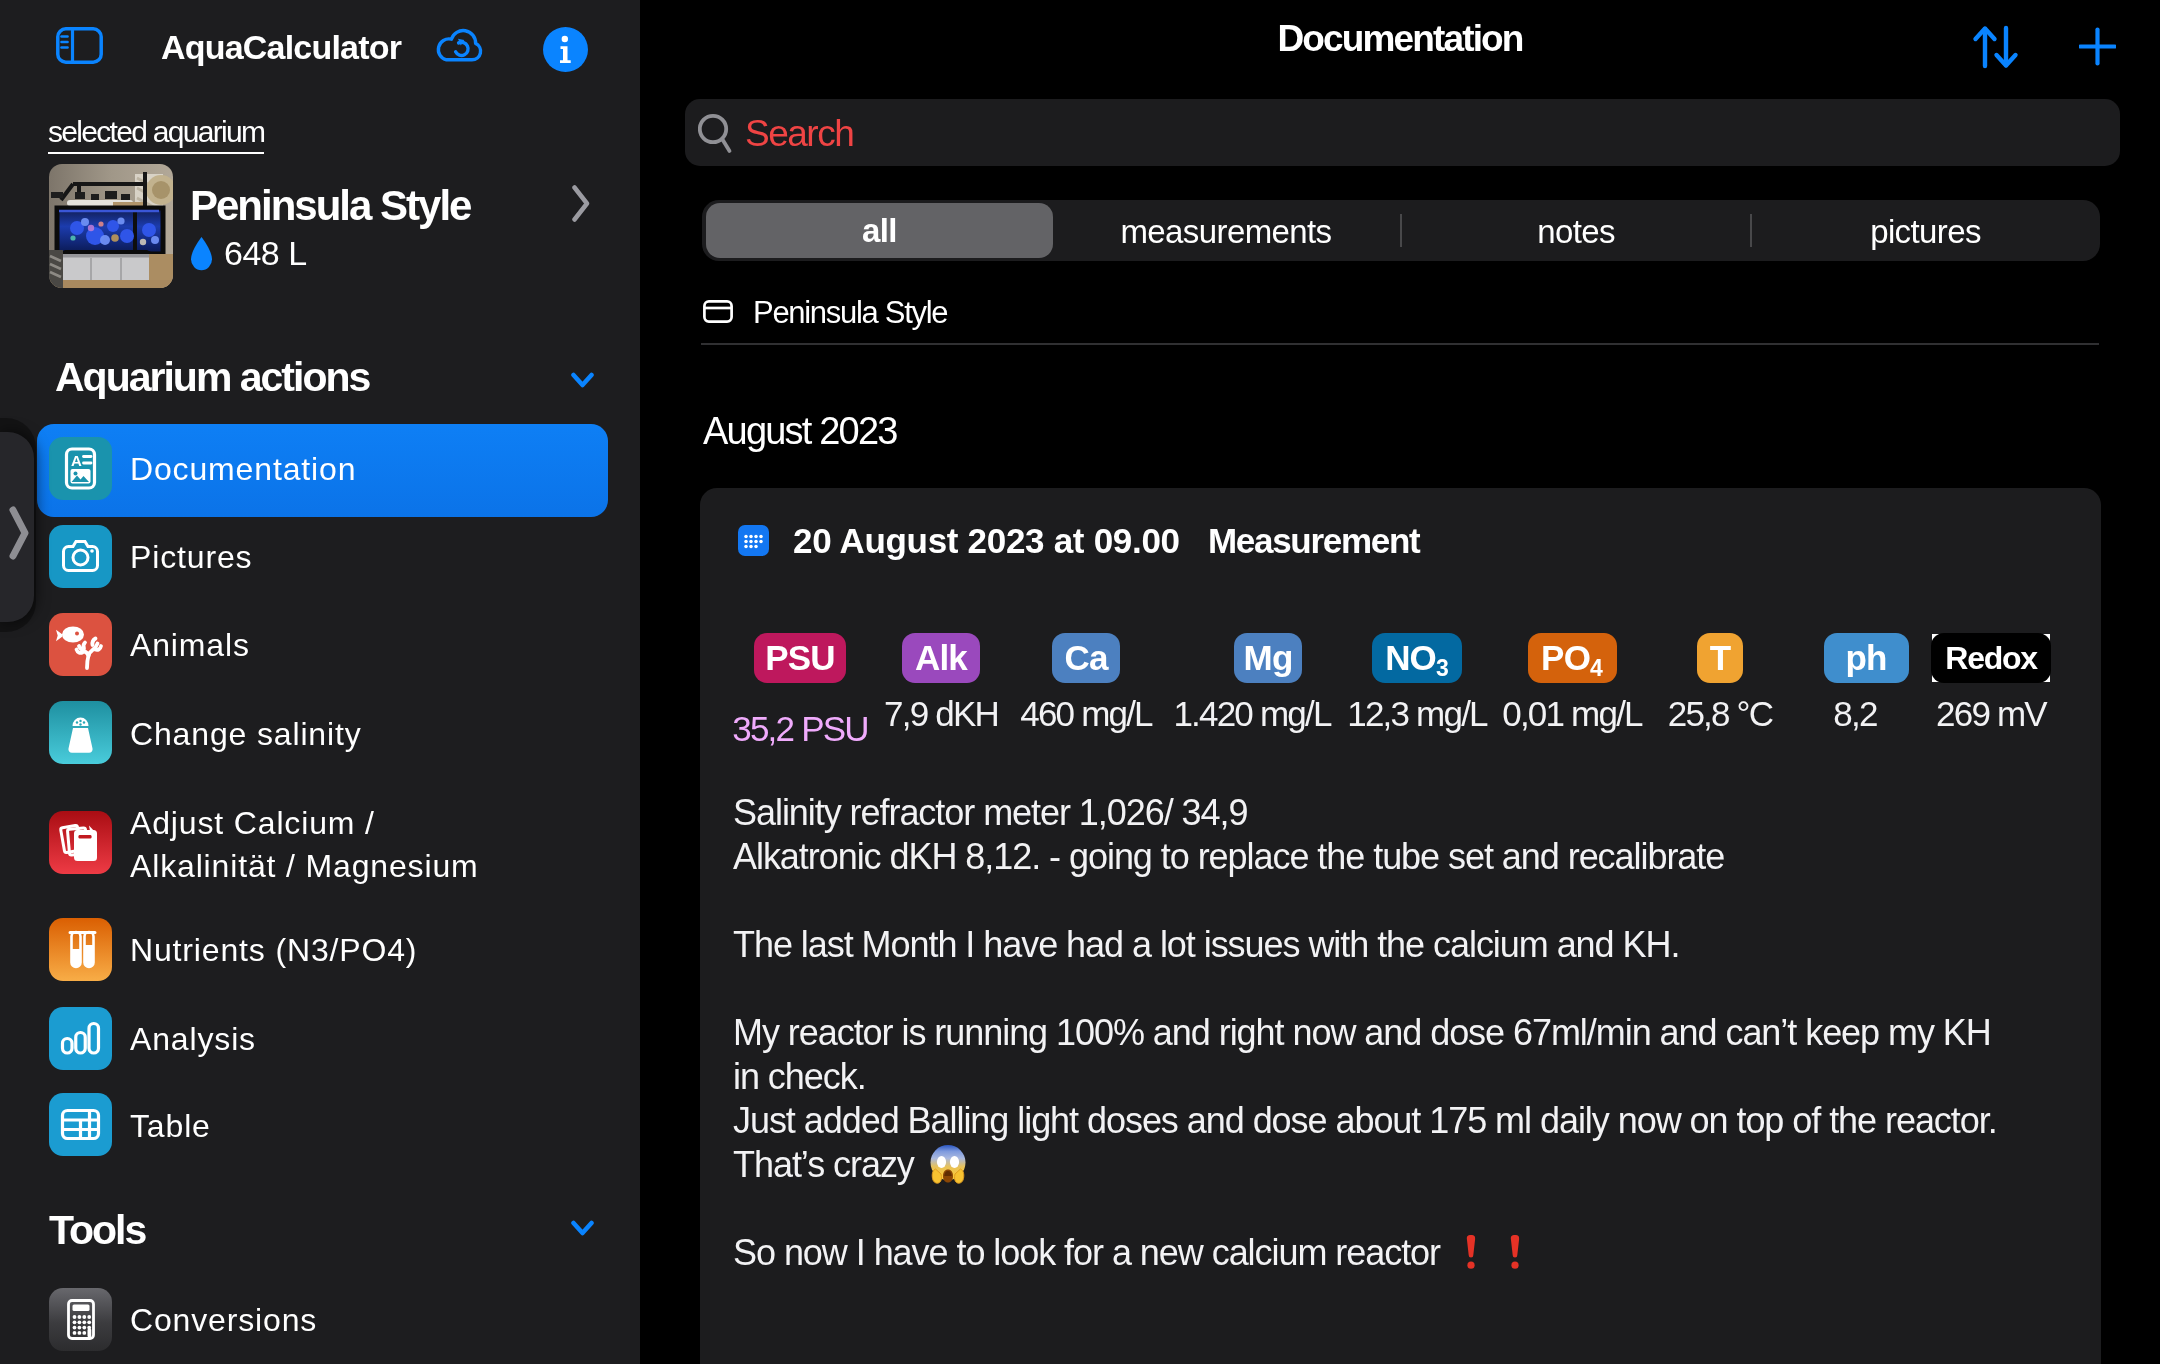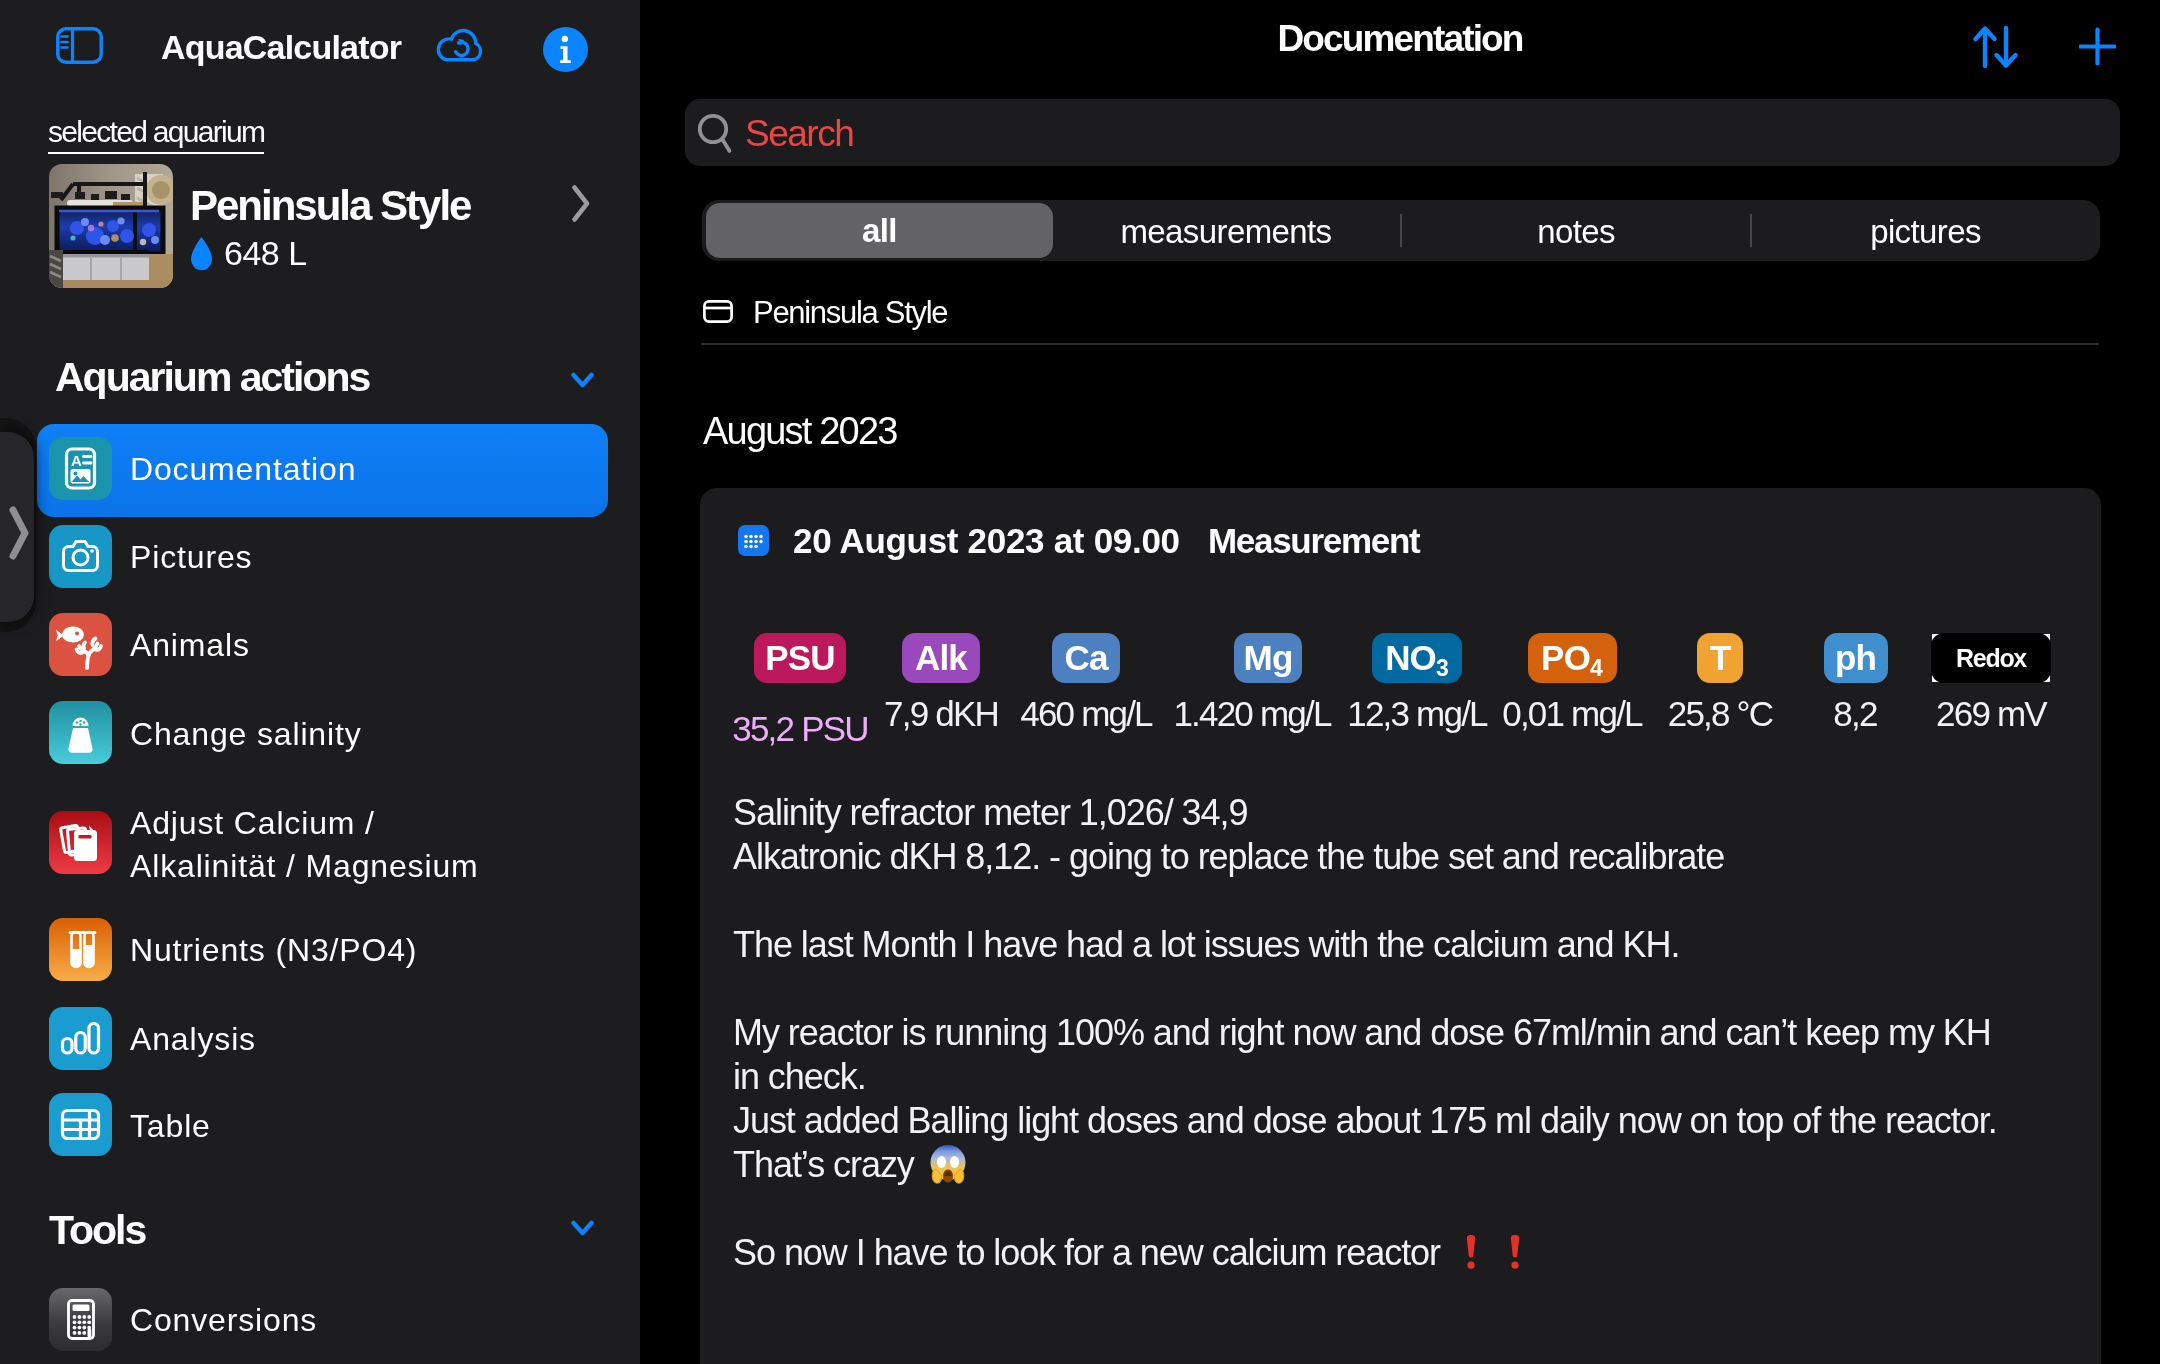--- a/index.html
+++ b/index.html
@@ -331,24 +331,24 @@
 <div class="abs white" style="left:1052.0px;top:633px;width:68px;height:50px;background:#4c80c0;border-radius:13px;font-size:35px;font-weight:bold;letter-spacing:-.8px;text-align:center;line-height:50px;">Ca</div>
 <div class="abs" style="left:936.0px;top:694px;width:300px;text-align:center;font-size:35px;color:#f2f2f4;letter-spacing:-1.8px;">460 mg/L</div>
 <div class="abs white" style="left:1218.0px;top:633px;width:68px;height:50px;background:#4c80c0;border-radius:13px;font-size:35px;font-weight:bold;letter-spacing:-.8px;text-align:center;line-height:50px;margin-left:16px;">Mg</div>
 <div class="abs" style="left:1102.0px;top:694px;width:300px;text-align:center;font-size:35px;color:#f2f2f4;letter-spacing:-1.8px;">1.420 mg/L</div>
 <div class="abs white" style="left:1372.0px;top:633px;width:90px;height:50px;background:#0369a1;border-radius:13px;font-size:35px;font-weight:bold;letter-spacing:-.8px;text-align:center;line-height:50px;">NO<span style="font-size:23px;vertical-align:-6px;letter-spacing:0;">3</span></div>
 <div class="abs" style="left:1267.0px;top:694px;width:300px;text-align:center;font-size:35px;color:#f2f2f4;letter-spacing:-1.8px;">12,3 mg/L</div>
 <div class="abs white" style="left:1527.5px;top:633px;width:89px;height:50px;background:#d4620c;border-radius:13px;font-size:35px;font-weight:bold;letter-spacing:-.8px;text-align:center;line-height:50px;">PO<span style="font-size:23px;vertical-align:-6px;letter-spacing:0;">4</span></div>
 <div class="abs" style="left:1422.0px;top:694px;width:300px;text-align:center;font-size:35px;color:#f2f2f4;letter-spacing:-1.8px;">0,01 mg/L</div>
 <div class="abs white" style="left:1697.0px;top:633px;width:46px;height:50px;background:#f0a331;border-radius:13px;font-size:35px;font-weight:bold;letter-spacing:-.8px;text-align:center;line-height:50px;">T</div>
 <div class="abs" style="left:1570.0px;top:694px;width:300px;text-align:center;font-size:35px;color:#f2f2f4;letter-spacing:-1.8px;">25,8 °C</div>
-<div class="abs white" style="left:1823.5px;top:633px;width:64px;height:50px;background:#3f8ecd;border-radius:13px;font-size:35px;font-weight:bold;letter-spacing:-.8px;text-align:center;line-height:50px;">ph</div>
+<div class="abs white" style="left:1823.5px;top:633px;width:85px;height:50px;background:#3f8ecd;border-radius:13px;font-size:35px;font-weight:bold;letter-spacing:-.8px;text-align:center;line-height:50px;">ph</div>
 <div class="abs" style="left:1705.0px;top:694px;width:300px;text-align:center;font-size:35px;color:#f2f2f4;letter-spacing:-1.8px;">8,2</div>
 <div class="abs" style="left:1932.0px;top:634px;width:118px;height:48px;background:#fff;"></div>
-<div class="abs white" style="left:1931.0px;top:633px;width:120px;height:50px;background:#000;border-radius:13px;font-size:25px;font-weight:bold;letter-spacing:-1.3px;text-align:center;line-height:50px;">Redox</div>
+<div class="abs white" style="left:1931.0px;top:633px;width:120px;height:50px;background:#000;border-radius:13px;font-size:32px;font-weight:bold;letter-spacing:-1.3px;text-align:center;line-height:50px;">Redox</div>
 <div class="abs" style="left:1841.0px;top:694px;width:300px;text-align:center;font-size:35px;color:#f2f2f4;letter-spacing:-1.8px;">269 mV</div>
 <div class="abs ctext" style="left:733px;top:791px;width:1330px;">Salinity refractor meter 1,026/ 34,9<br>Alkatronic dKH 8,12. - going to replace the tube set and recalibrate<br><br>The last Month I have had a lot issues with the calcium and KH.<br><br>My reactor is running 100% and right now and dose 67ml/min and can’t keep my KH<br>in check.<br>Just added Balling light doses and dose about 175 ml daily now on top of the reactor.<br>That’s crazy <svg style="display:inline-block;vertical-align:-7px;margin-left:6px" width="38" height="41" viewBox="0 0 38 41">
 <defs>
         <linearGradient id="se" x1="0" y1="0" x2="0" y2="1">
 <stop offset="0" stop-color="#2a55c0"></stop>
           <stop offset=".18" stop-color="#7e9ade"></stop>
           <stop offset=".38" stop-color="#aab9e0"></stop>
           <stop offset=".62" stop-color="#e8c25a"></stop>
           <stop offset=".85" stop-color="#f8c83e"></stop>
         </linearGradient>

